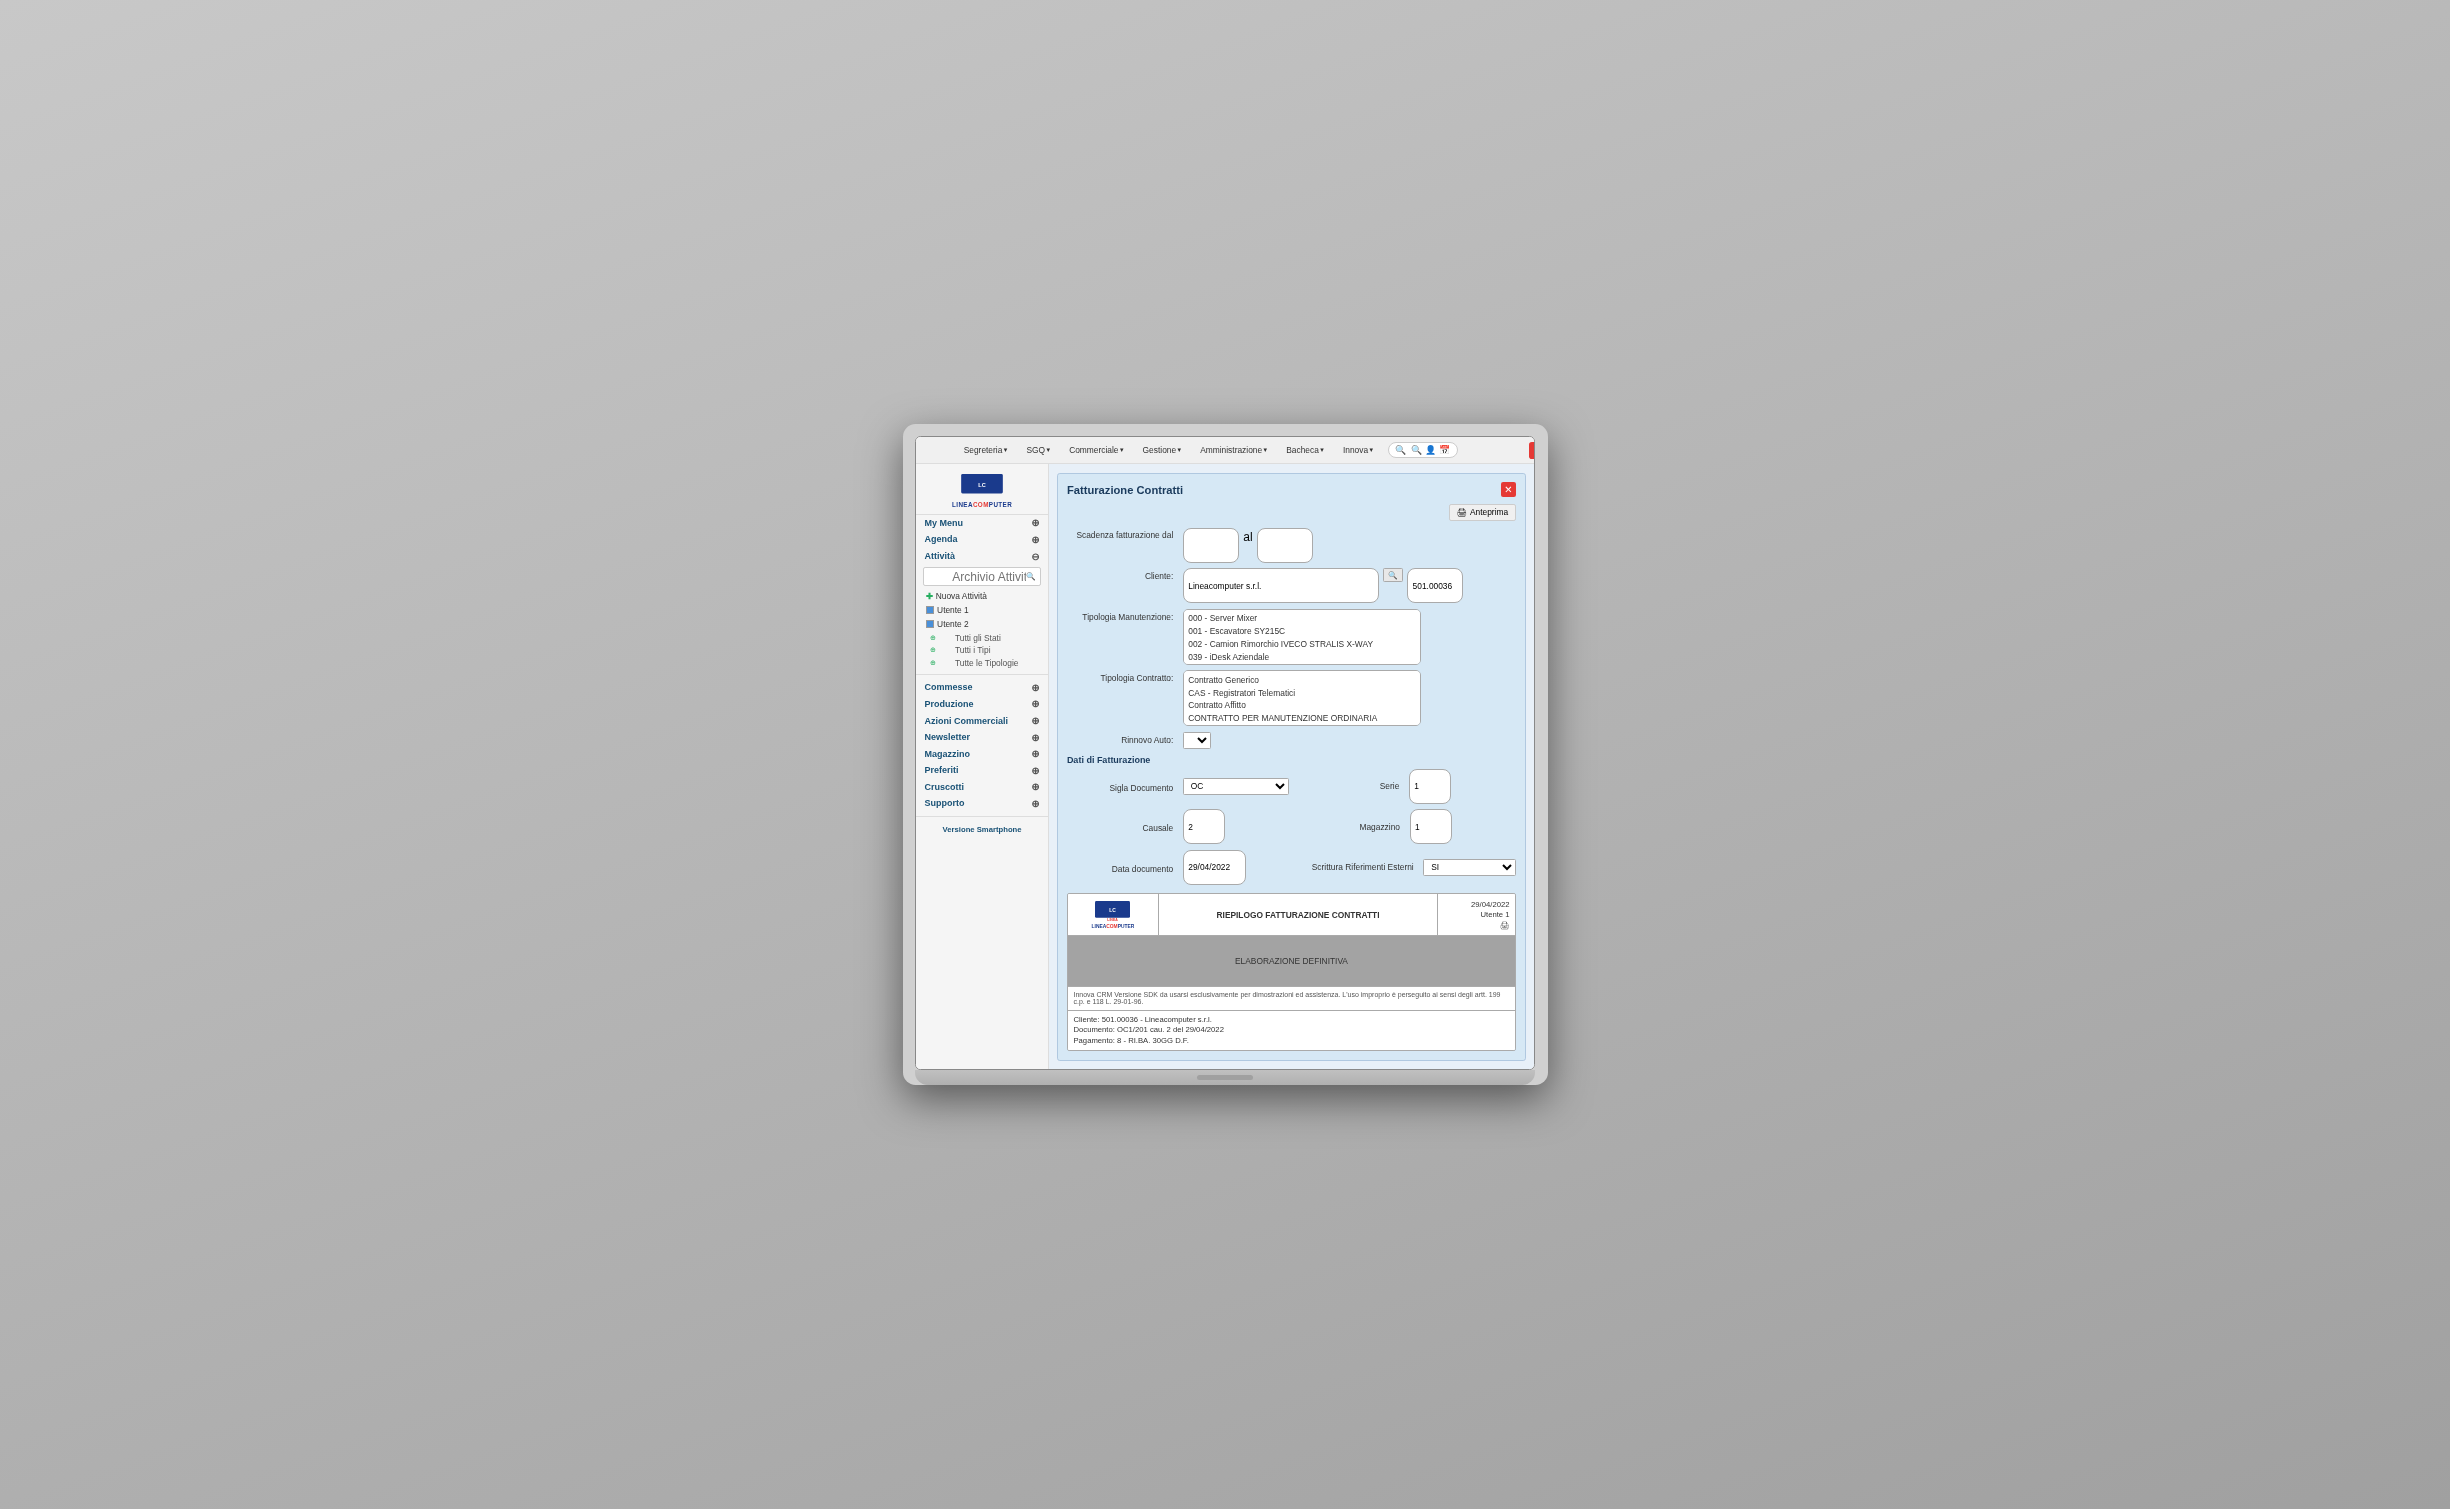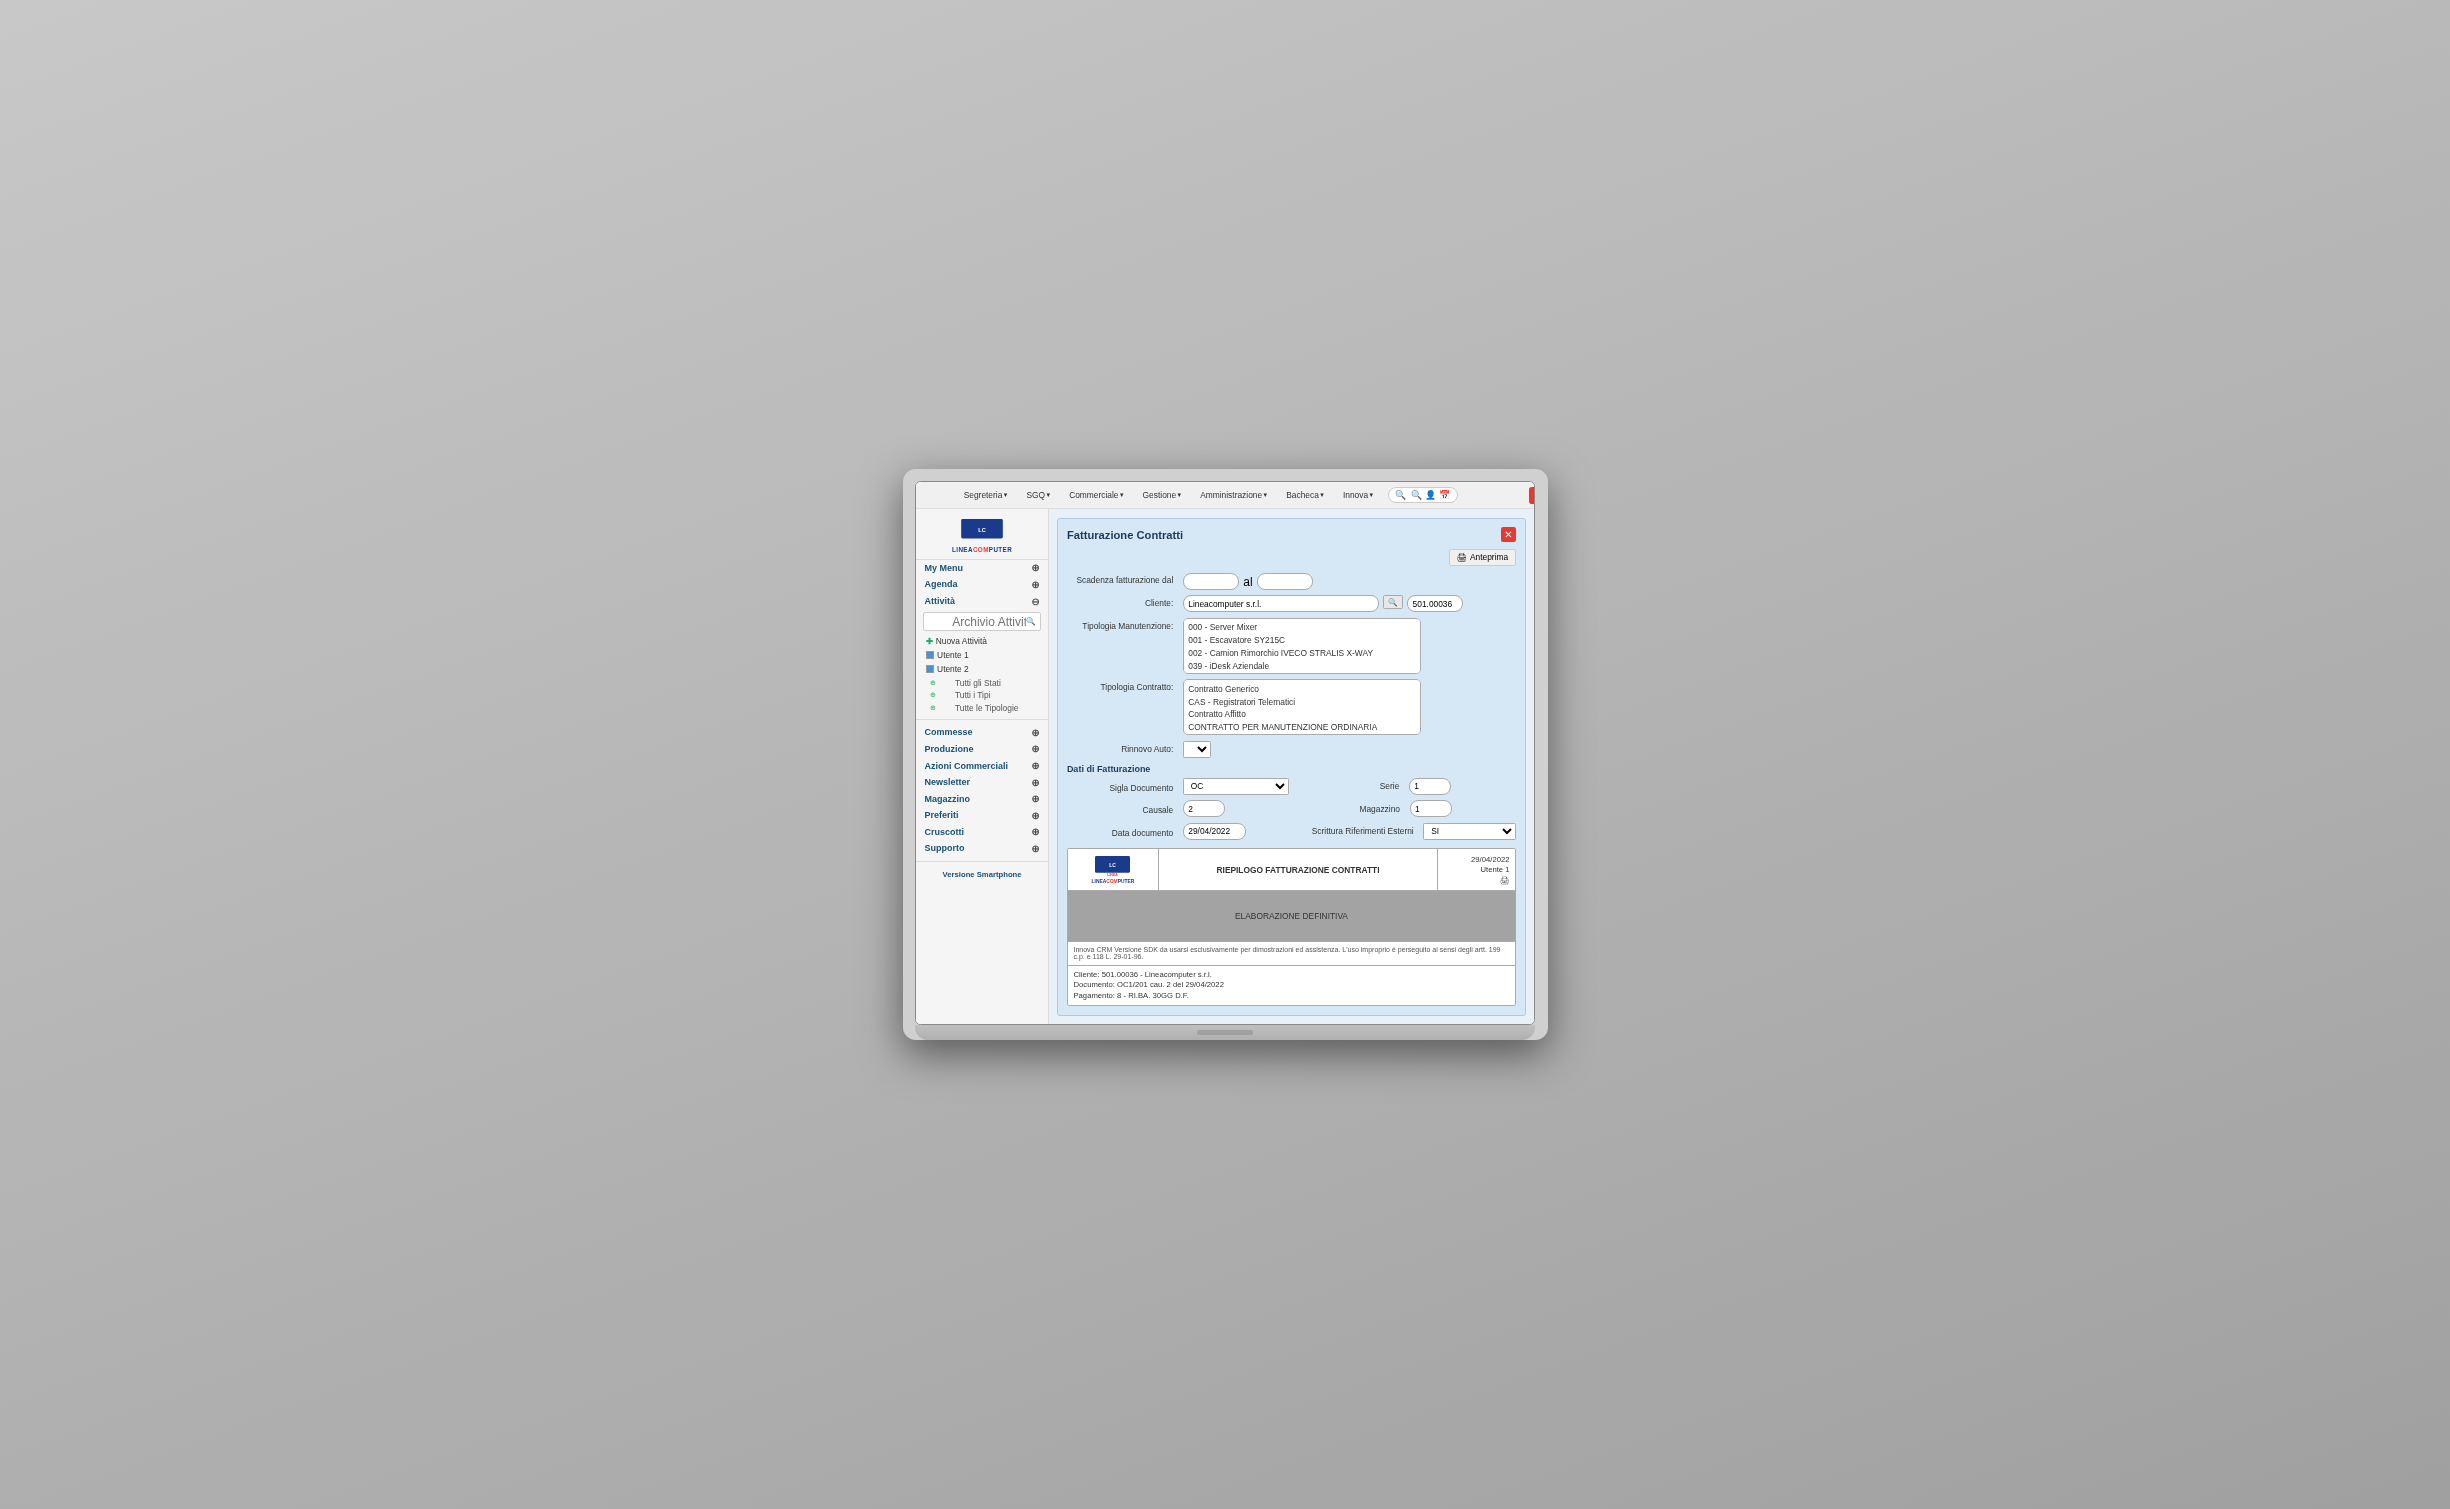--- a/index.html
+++ b/index.html
@@ -241,21 +241,21 @@
       padding-top: 2.8px;
       text-align: right;
       padding-right: 5.6px;
     }
     .form-input {
       background: #fff;
       border: 0.7px solid #aaa;
       border-radius: 8px;
       padding: 2.1px 4.2px;
       font-size: 8.4px;
-      height: 17px;
+      height: 35px;
     }
     .form-listbox {
       background: #fff;
       border: 0.7px solid #aaa;
       border-radius: 5px;
       padding: 2.1px 4.2px;
       font-size: 8.4px;
       width: 238px;
       height: 56px;
       overflow-y: auto;

